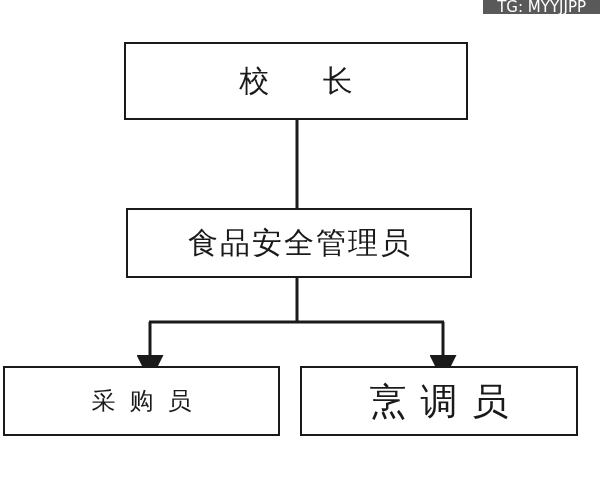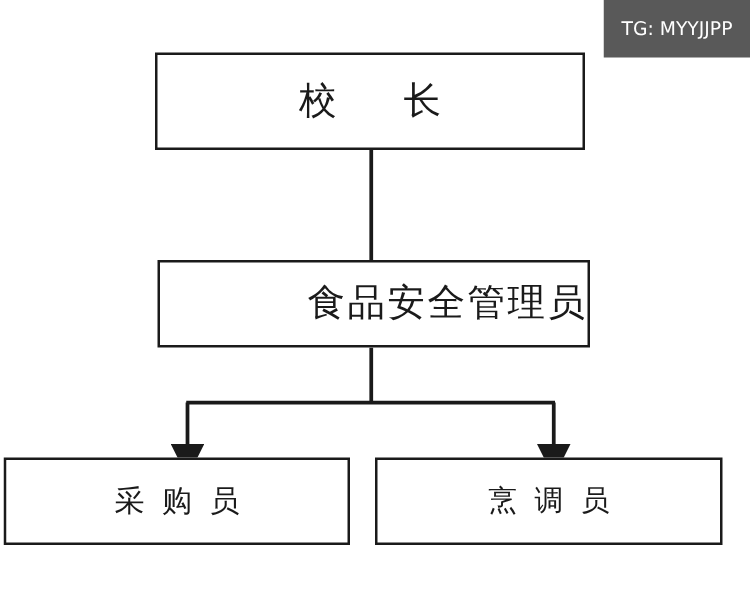--- a/index.html
+++ b/index.html
@@ -48,21 +48,20 @@
     font-size: 30px;
     letter-spacing: 22px;
     text-indent: 22px;
   }
 
   #node-food-safety {
     left: 126px;
     top: 208px;
     width: 346px;
     height: 70px;
-    justify-content: flex-end;
   }
   #node-food-safety .node-label {
     font-size: 30px;
     letter-spacing: 2px;
     text-indent: 2px;
   }
 
   #node-purchaser {
     left: 3px;
     top: 366px;
@@ -75,21 +74,21 @@
     text-indent: 14px;
   }
 
   #node-cook {
     left: 300px;
     top: 366px;
     width: 278px;
     height: 70px;
   }
   #node-cook .node-label {
-    font-size: 23px;
+    font-size: 37px;
     letter-spacing: 14px;
     text-indent: 14px;
   }
 
   
   #connectors {
     position: absolute;
     left: 0;
     top: 0;
     width: 600px;
@@ -104,21 +103,21 @@
     color: #ffffff;
     font-family: "DejaVu Sans", "Liberation Sans", sans-serif;
     display: flex;
     align-items: center;
     justify-content: center;
     white-space: nowrap;
   }
   #watermark-tg {
     right: 0;
     top: 0;
-    height: 46px;
+    height: 14px;
     padding: 0 14px;
     font-size: 15px;
   }
   #watermark-site {
     left: 0;
     bottom: 0;
     height: 34px;
     padding: 0 16px;
     font-size: 17px;
   }

